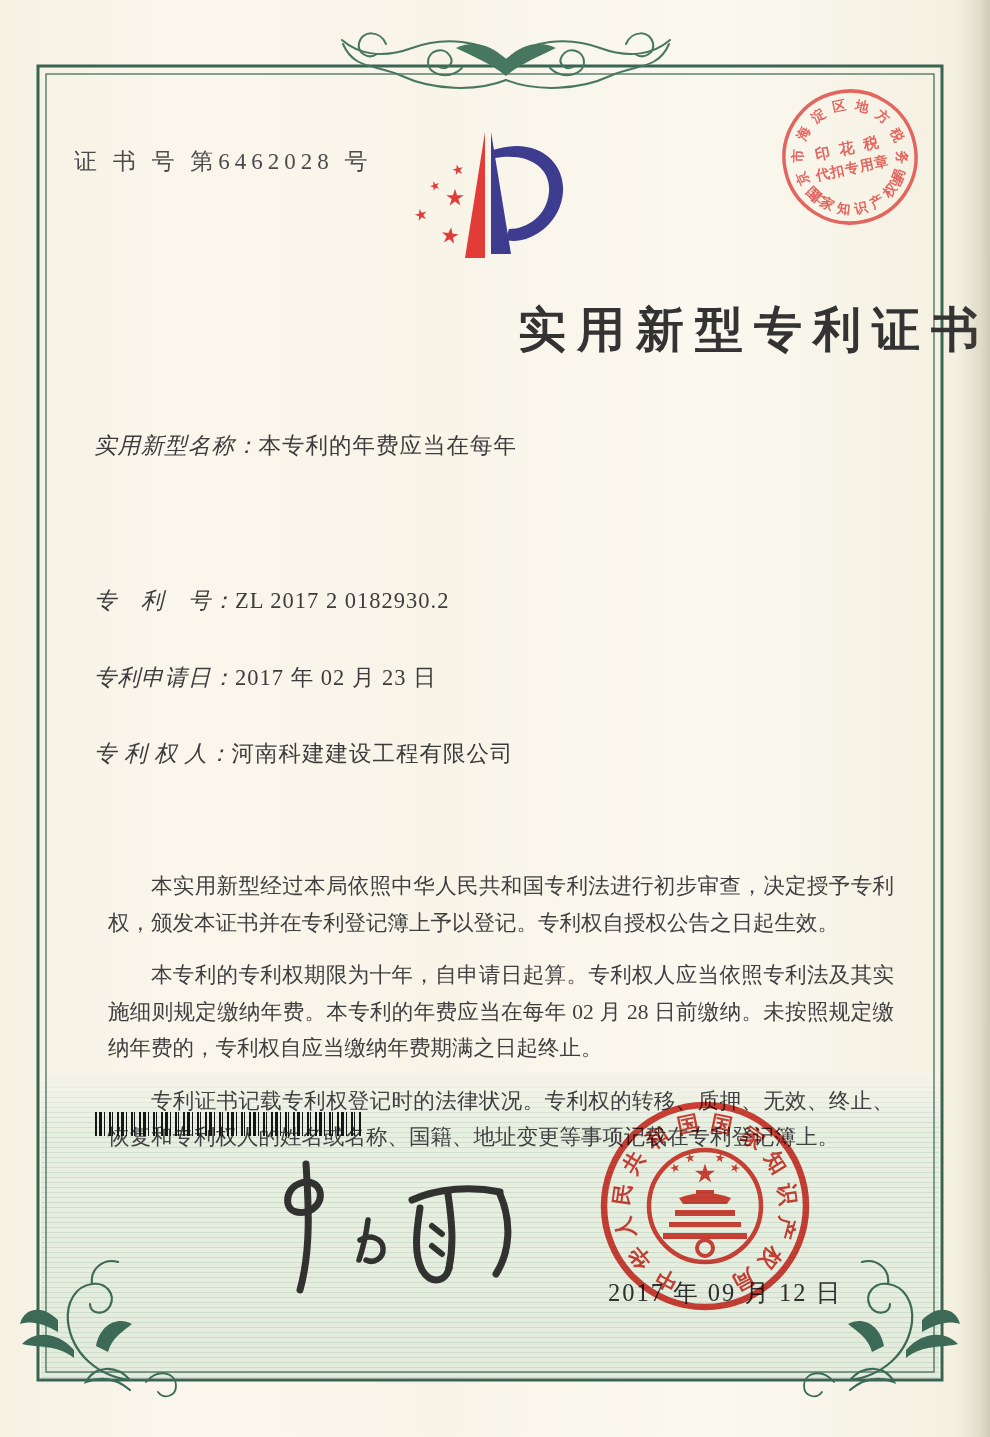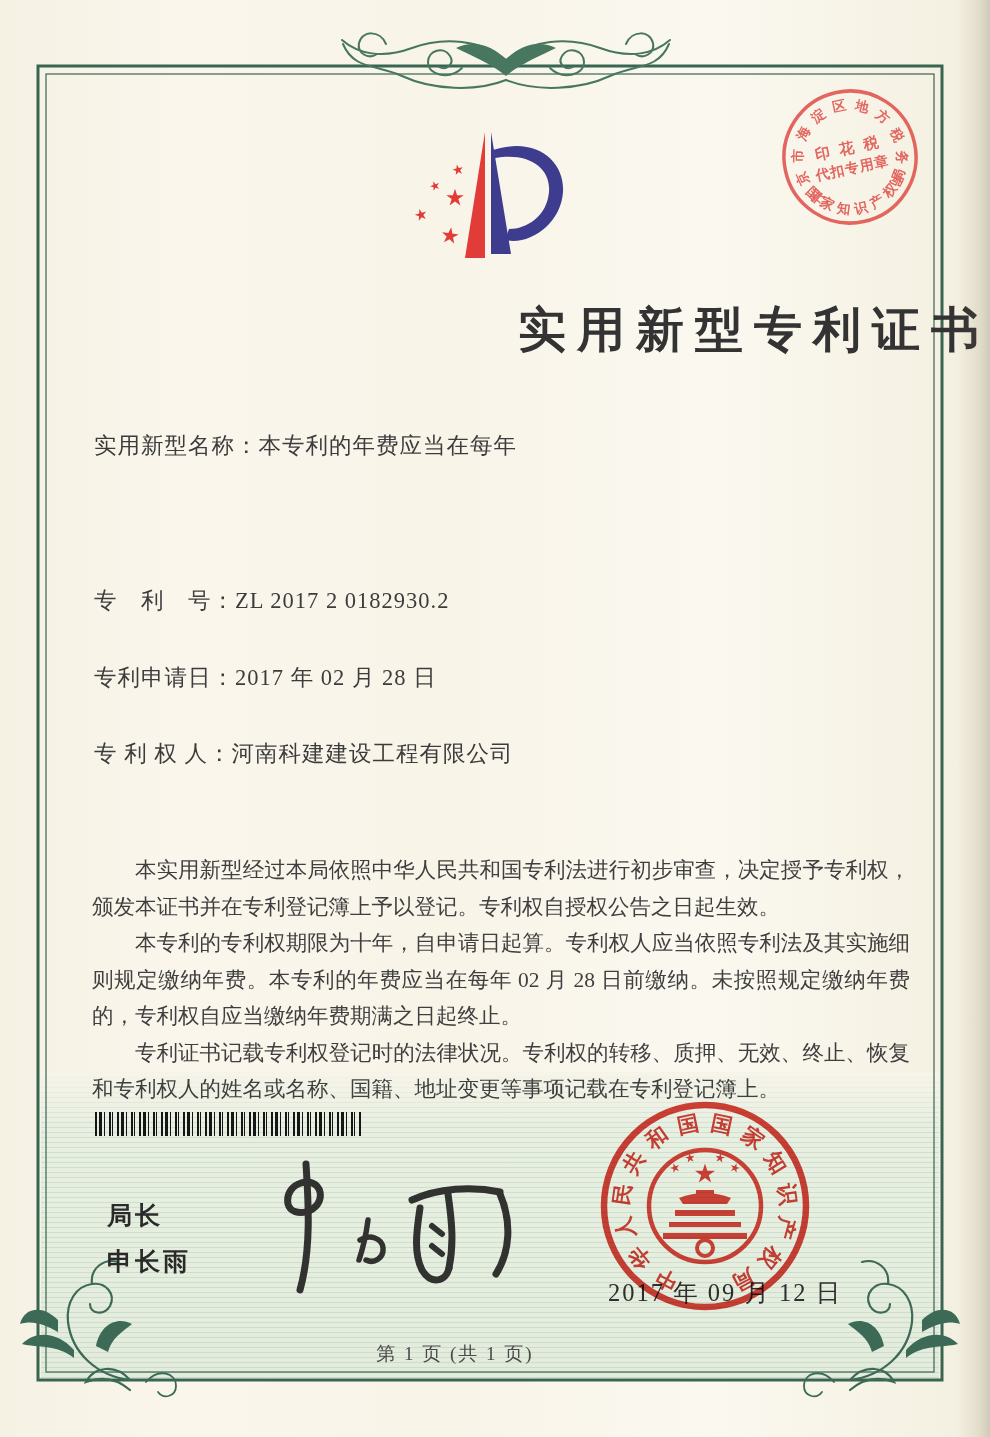--- a/index.html
+++ b/index.html
@@ -16,24 +16,24 @@
       linear-gradient(180deg,rgba(248,244,233,.95) 0,rgba(248,244,233,0) 55px),
       repeating-linear-gradient(180deg,rgba(116,158,128,.20) 0 1px,rgba(116,158,128,0) 1px 5px),
       linear-gradient(180deg,#e9f0e3,#e3ecdc);
   }
   #frame-svg,#ornament-svg{left:0;top:0;z-index:2;pointer-events:none;}
   .textlayer{z-index:3;}
   #cert-no{left:74px;top:146px;font-size:23px;letter-spacing:5px;color:#4b4b4b;}
   #title{left:0;right:0;top:298px;text-align:right;font-size:48px;font-weight:600;
          letter-spacing:11px;padding-left:11px;color:#333;}
   .field{left:94px;font-size:22.5px;color:#3c3c3c;letter-spacing:1px;white-space:nowrap;}
-  .field .lbl{color:#3c3c3c;}
+  .field .lbl{color:#3c3c3c;font-style:italic;}
   #paras{left:92px;width:818px;top:852px;font-size:21.5px;line-height:36.5px;
          text-align:justify;color:#3f3f3f;}
-  #paras p{margin:0;text-indent:2em;}
+  #paras p{margin:16px;text-indent:2em;}
   #barcode{left:95px;top:1112px;width:268px;height:24px;z-index:3;
     background:repeating-linear-gradient(90deg,
       #161616 0 2px,transparent 2px 4px,
       #161616 4px 7px,transparent 7px 9px,
       #161616 9px 10px,transparent 10px 14px,
       #161616 14px 16px,transparent 16px 17px,
       #161616 17px 18px,transparent 18px 22px);
   }
   #director-block{left:107px;top:1192px;z-index:3;font-family:"Liberation Sans","DejaVu Sans",sans-serif;
       font-size:25px;font-weight:600;color:#2a2a2a;line-height:46px;letter-spacing:3px;}
@@ -119,47 +119,44 @@
           <text transform="rotate(180) translate(0 -52) rotate(180)" text-anchor="middle" dominant-baseline="central" font-size="13.5" font-weight="700" fill="#e0524c">识</text>
           <text transform="rotate(161) translate(0 -52) rotate(180)" text-anchor="middle" dominant-baseline="central" font-size="13.5" font-weight="700" fill="#e0524c">产</text>
           <text transform="rotate(142) translate(0 -52) rotate(180)" text-anchor="middle" dominant-baseline="central" font-size="13.5" font-weight="700" fill="#e0524c">权</text>
           <text transform="rotate(123) translate(0 -52) rotate(180)" text-anchor="middle" dominant-baseline="central" font-size="13.5" font-weight="700" fill="#e0524c">局</text>
         </g>
       <text y="-4" text-anchor="middle" font-size="15" font-weight="700" fill="#e0524c" letter-spacing="3">印 花 税</text>
       <text y="16" text-anchor="middle" font-size="14" font-weight="700" fill="#e0524c" letter-spacing="1">代扣专用章</text>
     </g>
   </svg>
 
+  <div id="cert-no" class="abs textlayer">证 书 号 第6462028 号</div>
   <div id="title" class="abs textlayer">实用新型专利证书</div>
 
   <div class="abs textlayer field" style="top:430px">
     <span class="lbl">实用新型名称：</span><span>本专利的年费应当在每年</span>
   </div>
   <div class="abs textlayer field" style="top:585px">
     <span class="lbl">专　利　号：</span><span>ZL 2017 2 0182930.2</span>
   </div>
   <div class="abs textlayer field" style="top:662px">
-    <span class="lbl">专利申请日：</span><span>2017 年 02 月 28 日</span>
+    <span class="lbl">专利申请日：</span><span>2017 年 02 月 23 日</span>
   </div>
   <div class="abs textlayer field" style="top:738px">
     <span class="lbl">专 利 权 人：</span><span>河南科建建设工程有限公司</span>
   </div>
 
   <div id="paras" class="abs textlayer">
     <p>本实用新型经过本局依照中华人民共和国专利法进行初步审查，决定授予专利权，颁发本证书并在专利登记簿上予以登记。专利权自授权公告之日起生效。</p>
     <p>本专利的专利权期限为十年，自申请日起算。专利权人应当依照专利法及其实施细则规定缴纳年费。本专利的年费应当在每年 02 月 28 日前缴纳。未按照规定缴纳年费的，专利权自应当缴纳年费期满之日起终止。</p>
     <p>专利证书记载专利权登记时的法律状况。专利权的转移、质押、无效、终止、恢复和专利权人的姓名或名称、国籍、地址变更等事项记载在专利登记簿上。</p>
   </div>
 
   <div id="barcode" class="abs"></div>
 
-  <div id="director-block" class="abs">
-    <div>局长</div>
-    <div>申长雨</div>
-  </div>
 
   <svg id="signature-svg" class="abs" width="280" height="170" viewBox="0 0 280 170" fill="none" stroke="#1f1f1f" stroke-width="7" stroke-linecap="round" stroke-linejoin="round" opacity="0.9">
     <path d="M38,62 C34,40 66,32 70,50 C74,70 42,78 38,62 Z"></path>
     <path d="M56,22 C58,55 62,105 50,148"></path>
     <path d="M118,78 C116,94 113,106 109,118" stroke-width="5.5"></path>
     <path d="M110,98 C120,92 132,96 133,106 C134,116 124,122 116,118" stroke-width="5.5"></path>
     <path d="M162,58 C188,46 222,44 250,50"></path>
     <path d="M198,52 C202,80 204,102 199,126"></path>
     <path d="M170,66 C166,92 164,112 172,128 C181,143 196,140 199,126"></path>
     <path d="M182,84 l10,8" stroke-width="6"></path>
@@ -198,16 +195,15 @@
         <path d="M-30,4 h60 v6 h-60 Z"></path>
         <path d="M-36,16 h72 v5 h-72 Z"></path>
         <path d="M-42,27 h84 v6 h-84 Z"></path>
         <circle cx="0" cy="42" r="8" fill="none" stroke="#dd3b31" stroke-width="4"></circle>
       </g>
     </g>
   </svg>
 
   <div id="seal-date" class="abs">2017 年 09 月 12 日</div>
 
-  <div id="footer" class="abs">第 1 页 (共 1 页)</div>
 
   <div id="right-shadow" class="abs"></div>
 </div>
 
 </body></html>

